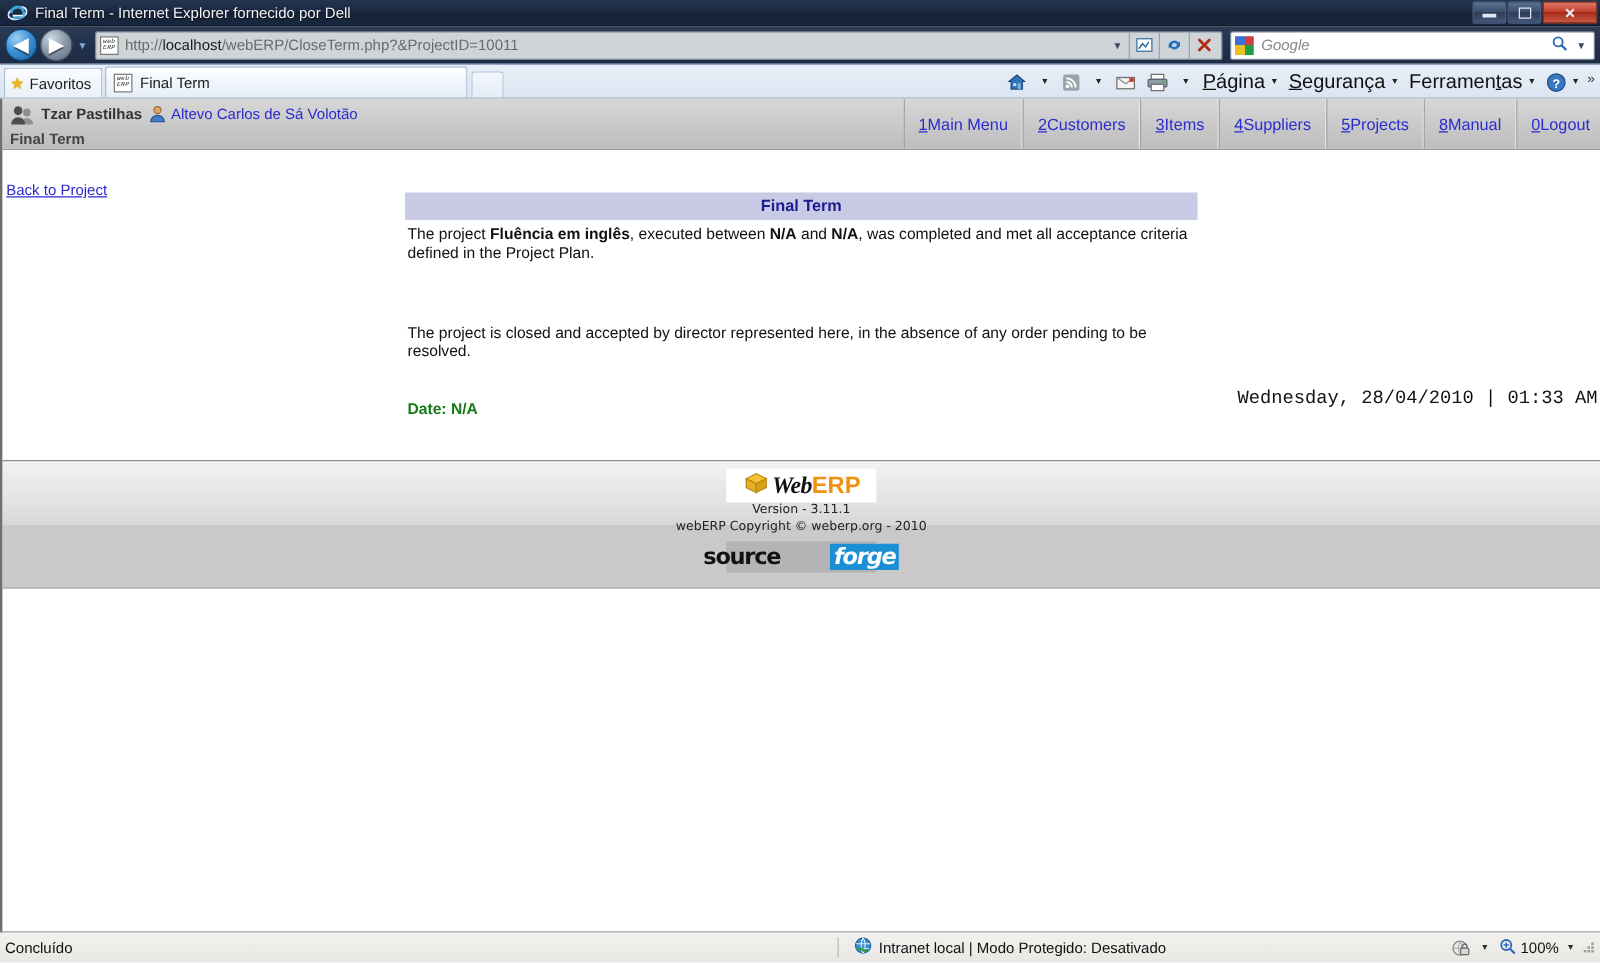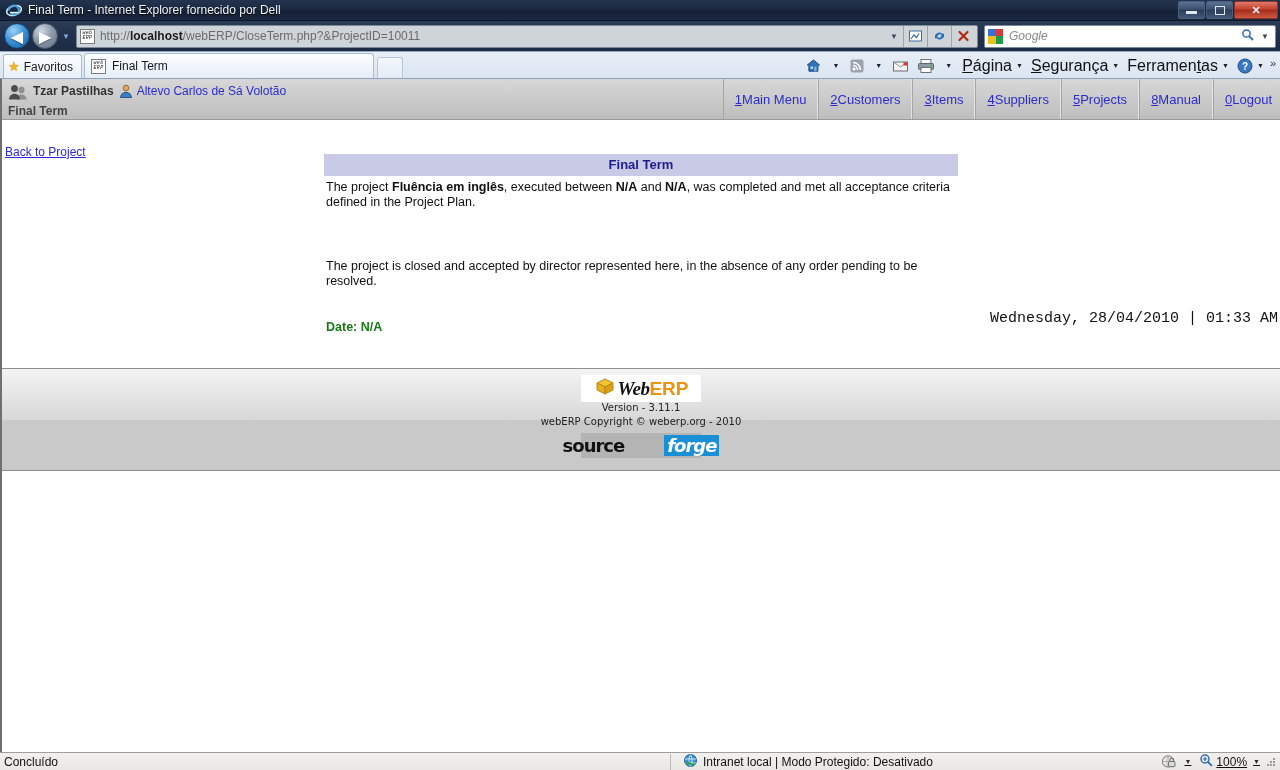--- a/index.html
+++ b/index.html
@@ -91,21 +91,21 @@
     background: #fff; border: 1px solid #7b7b7b;
     display: flex; flex-direction: column; align-items: center; justify-content: center;
     font-family: "Liberation Mono", monospace;
     font-size: 5px; line-height: 5px; color: #222; letter-spacing: .3px;
     margin-right: 5px;
   }
   #addr-text {
     flex: 1 1 auto; font-size: 12px; color: #6b6b6b; white-space: nowrap;
     overflow: hidden; text-overflow: ellipsis; min-width: 0;
   }
-  #addr-text b { color: #1a1a1a; font-weight: bold; }
+  #addr-text b { color: #1a1a1a; font-weight: normal; }
   #addr-drop { color: #3a4a5c; font-size: 8px; padding: 0 5px; }
   .addrbtn {
     width: 24px; height: 21px;
     border-left: 1px solid #9aa4af;
     display: flex; align-items: center; justify-content: center;
     flex: 0 0 24px;
   }
   #searchbox {
     flex: 0 0 292px;
     height: 23px; margin-left: 6px;
@@ -283,33 +283,33 @@
   #sf-logo .src { color: #111; font-family: "DejaVu Sans", sans-serif; }
   #sf-logo .frg {
     color: #ffffff; background: #1a8fd6; padding: 0 3px;
     font-family: "DejaVu Sans", sans-serif; font-style: italic;
   }
   #blank-area { background: #fff; height: 291px; }
 
   
   #statusbar {
     position: absolute; left: 0; bottom: 0;
-    width: 1280px; height: 18px;
+    width: 1280px; height: 25px;
     background: linear-gradient(to bottom, #f2f1ef 0%, #e9e7e3 100%);
     border-top: 1px solid #9f9f9f;
     display: flex; align-items: center;
     font-size: 12px; color: #111;
   }
   #status-text { padding-left: 4px; flex: 0 0 670px; }
   #status-sep { width: 1px; height: 16px; background: #bdbab5; }
   #status-zone {
     display: flex; align-items: center; flex: 1 1 auto; padding-left: 12px;
   }
   #zone-icon { margin-right: 5px; display:block;}
-  #status-right { display: flex; align-items: center; padding-right: 2px; text-decoration: underline; }
+  #status-right { display: flex; align-items: center; padding-right: 2px; }
   .sb-item { display: flex; align-items: center; padding: 0 4px; }
   .sb-caret { color: #2f2f2f; font-size: 7px; margin-left: 6px; }
   #zoom-label { font-size: 12px; color: #111; margin-left: 3px; }
   #resize-grip { width: 14px; height: 14px; position: relative; }
   .grip-dot { position:absolute; width:2px; height:2px; background:#9a9a9a; }
 </style>
 </head>
 <body>
 
 <div id="titlebar">

